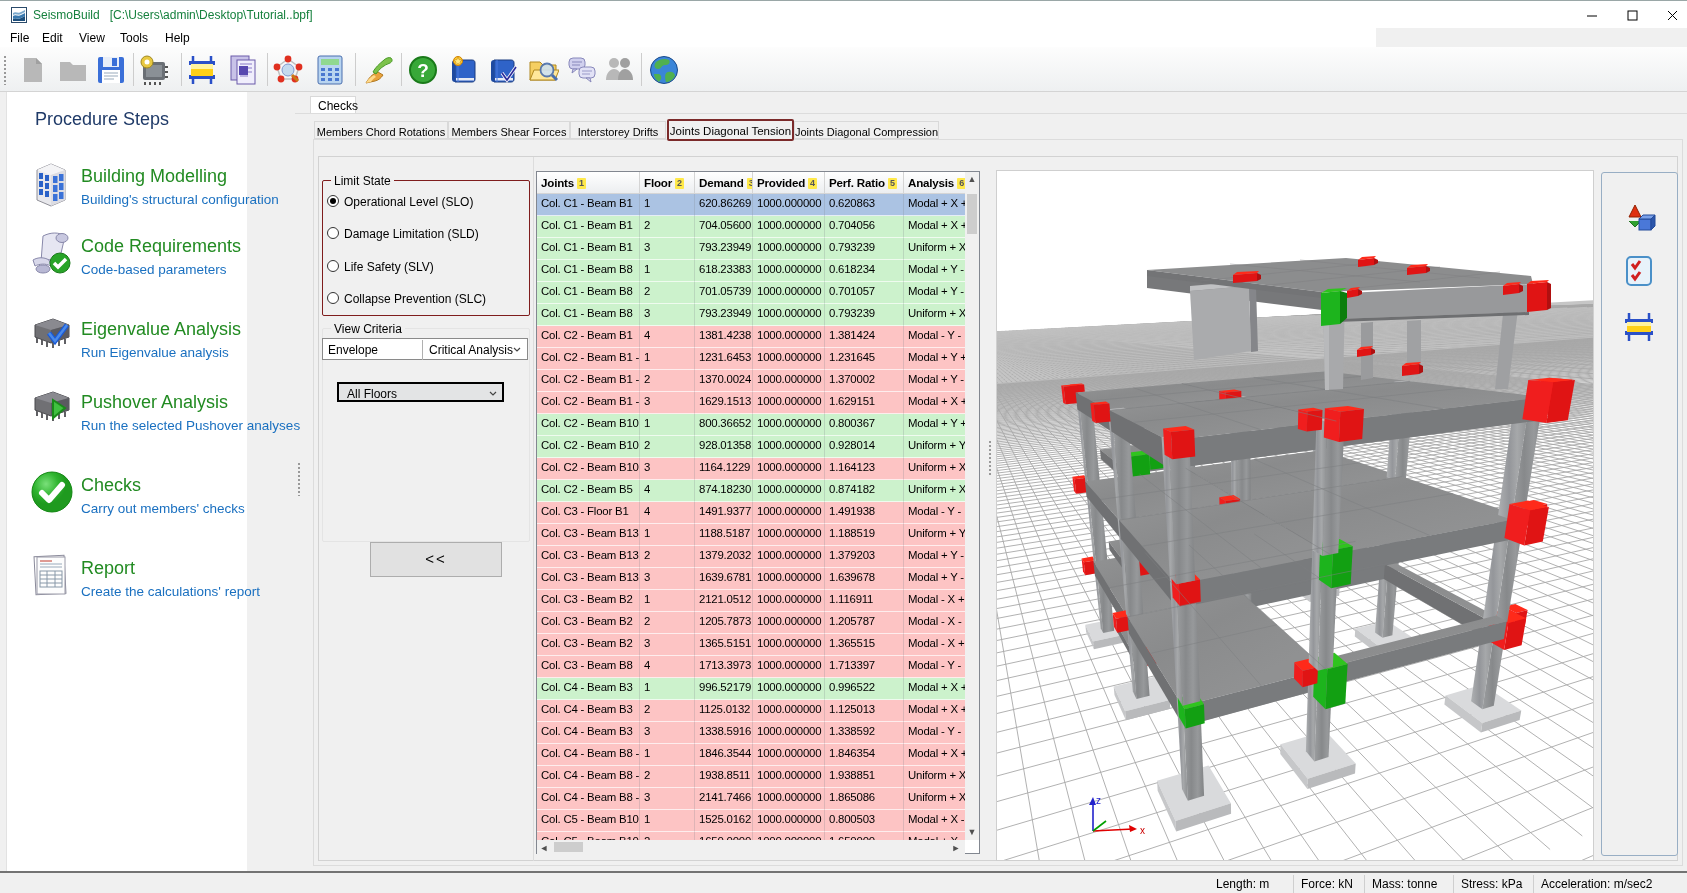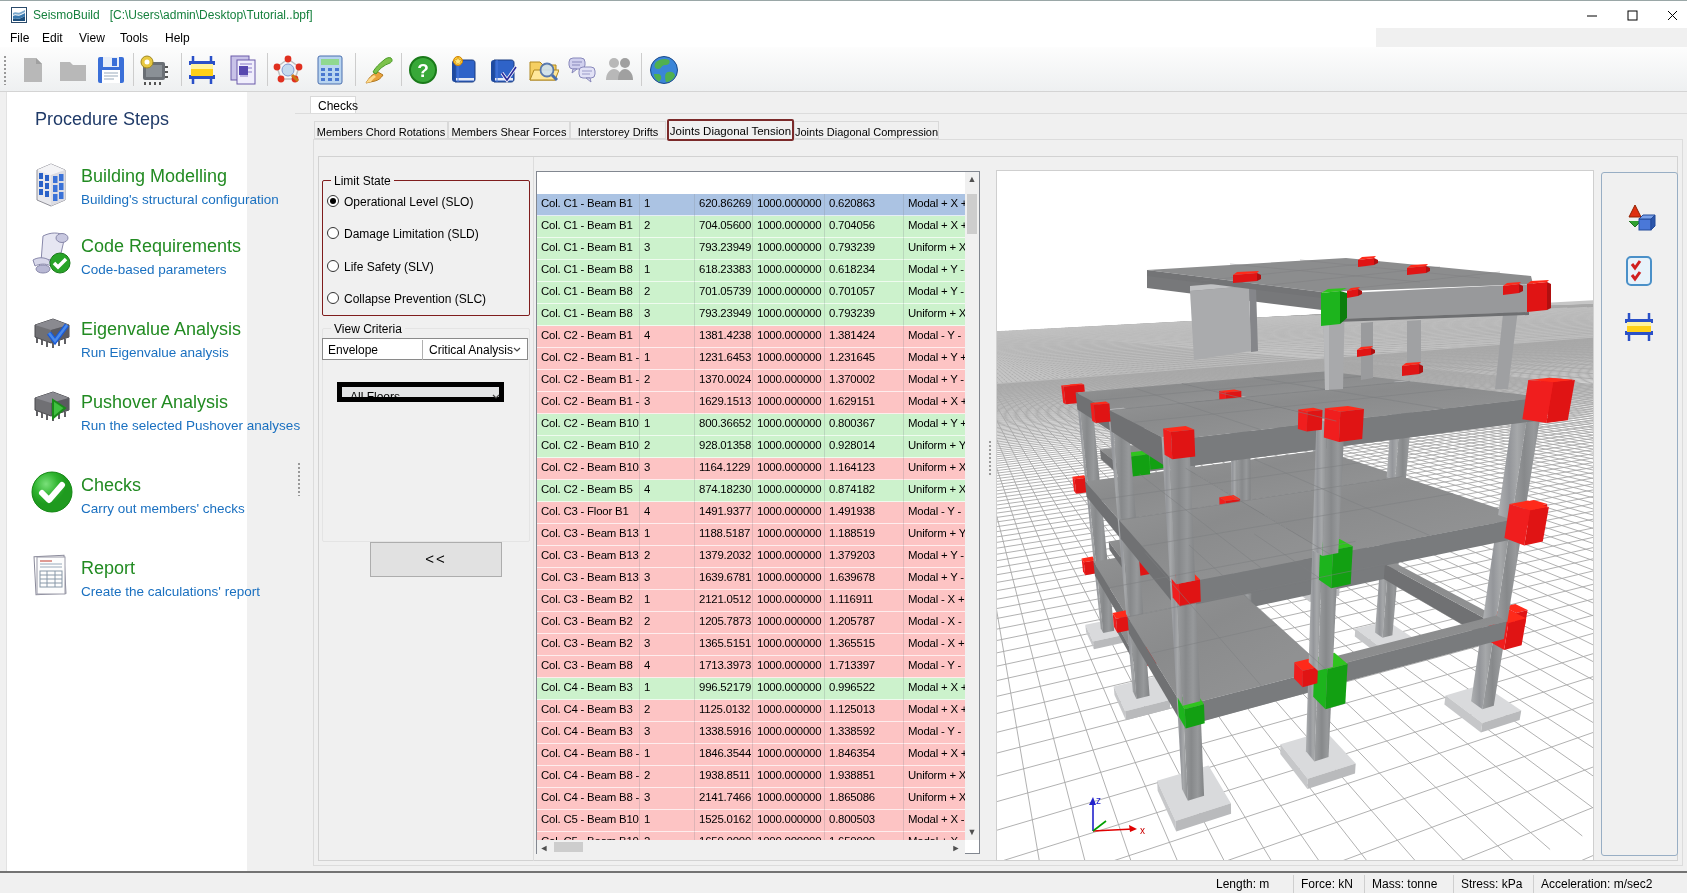--- a/index.html
+++ b/index.html
@@ -27,21 +27,21 @@
 #st4{background:#f0f0f0;border:2px solid #7b2a2a;border-radius:2px;font-size:11.5px;top:119px;height:22px;padding-top:4px}
 #innerpanel{left:318px;top:156px;width:1360px;height:705px;border:1px solid #d2d2d2;background:#f0f0f0}
 
 .gb{position:absolute;border:1px solid #7f1d1d;border-radius:2px}
 .gb .lab{position:absolute;left:8px;top:-7px;background:#f0f0f0;padding:0 3px;font-size:12px}
 .radio{position:absolute;width:12px;height:12px;border:1px solid #333;border-radius:50%;background:#fff}
 .radio.on:after{content:"";position:absolute;left:2px;top:2px;width:6px;height:6px;border-radius:50%;background:#000}
 .rlab{position:absolute;font-size:12px;white-space:nowrap}
 
 #combo1{left:322px;top:338px;width:206px;height:22px;background:#fff;border:1px solid #8a8a8a;font-size:12px}
-#combo2{left:337px;top:382px;width:167px;height:20px;background:#e3e4e5;border:5px solid #000000;font-size:12px}
+#combo2{left:337px;top:382px;width:167px;height:20px;background:#e3e4e5;border:2px solid #000000;font-size:12px}
 .chev{position:absolute;width:8px;height:8px}
 #btn{left:370px;top:542px;width:132px;height:35px;background:#e1e1e1;border:1px solid #adadad;font-size:15px;text-align:center;padding-top:7px;letter-spacing:2px}
 
 #tbl{left:536px;top:171px;width:444px;height:683px;background:#fff;border:1px solid #828790}
 #thead{position:absolute;left:0;top:0;width:428px;height:22px;background:linear-gradient(#ffffff,#eceef0);border-bottom:1px solid #d5d5d5;display:flex}
 #thead div{border-right:1px solid #d5d5d5;font-weight:bold;font-size:11.6px;padding:4px 0 0 4px;position:relative;letter-spacing:-0.2px;white-space:nowrap;overflow:hidden}
 #thead .num{display:inline-block;margin-left:3px;vertical-align:1px;width:9px;height:11px;background:#ffe94a;color:#555;font-size:9px;font-weight:bold;text-align:center;border-radius:1px}
 #tbody{position:absolute;left:0;top:22px;width:428px;height:646px;overflow:hidden}
 .tr{display:flex;height:22px;font-size:11.4px;white-space:nowrap;letter-spacing:-0.2px}
 .tr div{border-right:1px solid rgba(130,135,144,0.25);border-bottom:1px solid rgba(255,255,255,0.7);padding:3px 0 0 4px;overflow:hidden}
@@ -346,20 +346,28 @@
     </svg>
   </div>
 <div id="combo2" class="abs">
     <span style="position:absolute;left:8px;top:3px">All Floors</span>
  <svg class="chev" style="left:150px;top:6px" viewBox="0 0 8 8">
       <path d="M1 2l3 3l3-3" stroke="#444" fill="none" stroke-width="1.2"></path>
     </svg>
   </div>
 <div id="btn" class="abs">&lt;&lt;</div>
 <div id="tbl" class="abs">
+ <div id="thead">
+  <div style="width:103px">Joints<span class="num">1</span></div>
+  <div style="width:55px">Floor<span class="num">2</span></div>
+  <div style="width:58px">Demand<span class="num">3</span></div>
+  <div style="width:72px">Provided<span class="num">4</span></div>
+  <div style="width:79px">Perf. Ratio<span class="num">5</span></div>
+  <div style="width:61px;border-right:none">Analysis<span class="num">6</span></div>
+ </div>
  <div id="tbody">
       <div class="tr s">
         <div class="c0">Col. C1 - Beam B1</div>
         <div class="c1">1</div>
         <div class="c2">620.86269</div>
         <div class="c3">1000.000000</div>
         <div class="c4">0.620863</div>
         <div class="c5">Modal + X +</div>
       </div>
       <div class="tr g">

